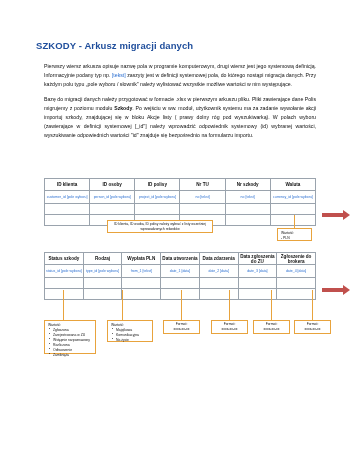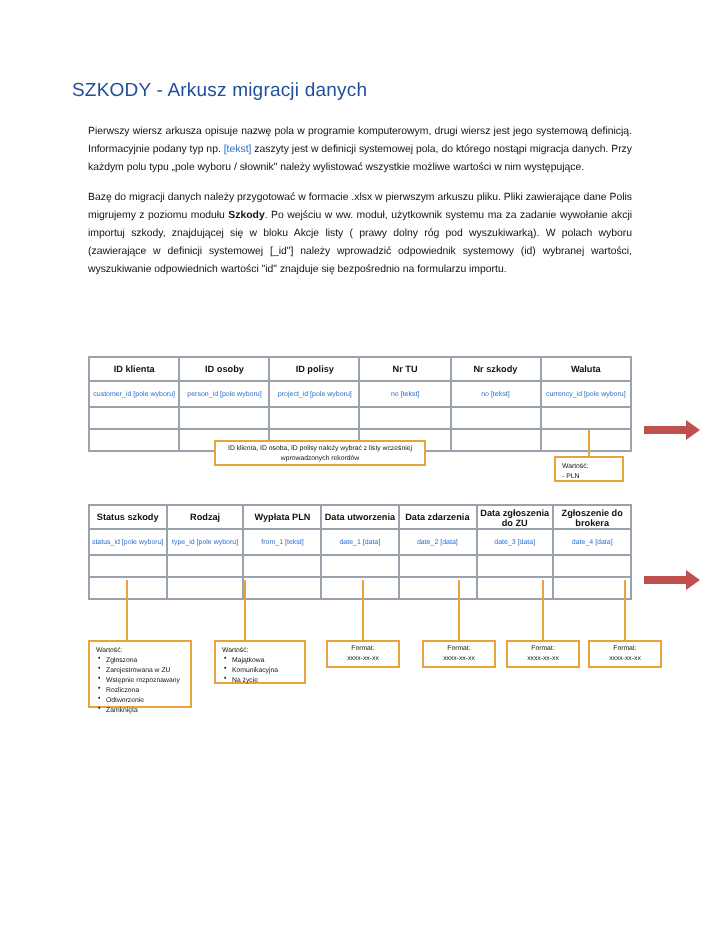--- a/index.html
+++ b/index.html
@@ -10,21 +10,21 @@
     color:#111;
     overflow:hidden;
     position:relative;
   }
   .page{
     position:absolute;left:0;top:0;width:360px;height:466px;
     background:#fff;
   }
   .title{
     position:absolute;left:36px;top:40px;
-    font-size:9.5px;font-weight:normal;color:#1f4e9c;
+    font-size:9.5px;font-weight:bold;color:#1f4e9c;
     letter-spacing:.1px;
     text-align:right;
   }
   .para{
     position:absolute;
     font-size:5.2px;line-height:1.75;
     text-align:justify;
     color:#111;
   }
   .p1{left:44px;top:62px;width:272px;}

